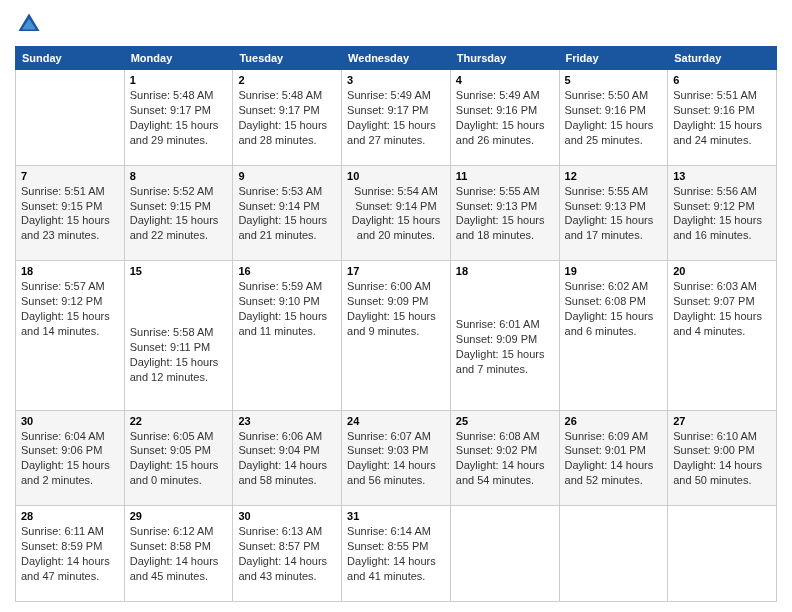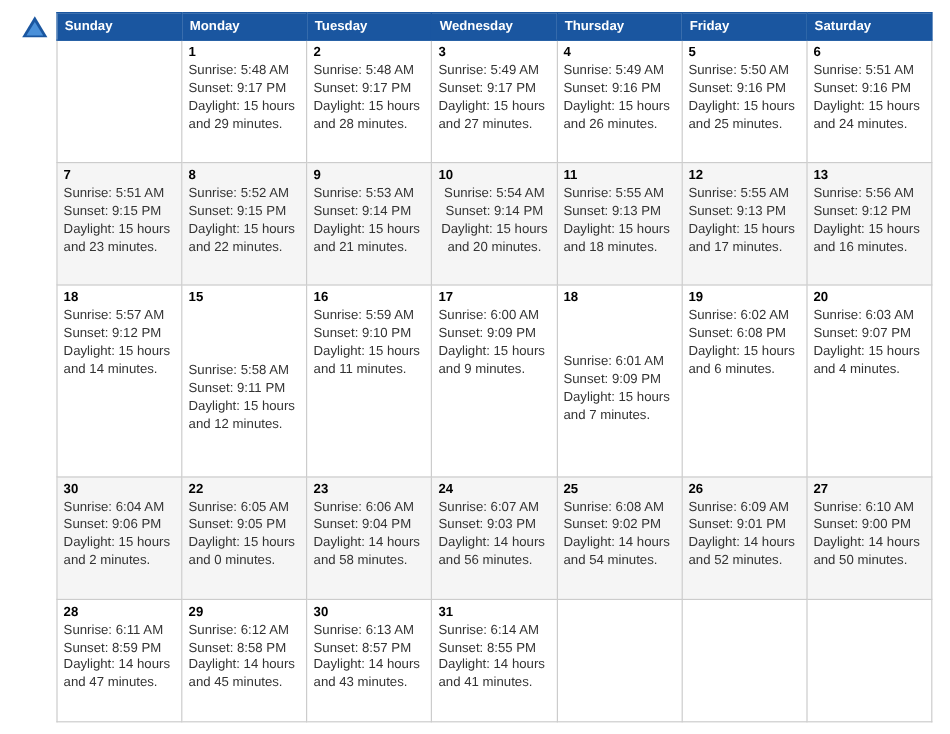--- a/index.html
+++ b/index.html
@@ -8,21 +8,21 @@
       background: #fff;
       width: 792px;
       height: 612px;
       overflow: hidden;
     }
     .page {
       width: 792px;
       height: 612px;
       padding: 10px 15px;
       display: flex;
-      flex-direction: row;
+      flex-direction: column;
     }
     .header {
       display: flex;
       justify-content: space-between;
       align-items: flex-start;
       margin-bottom: 8px;
     }
     .logo {
       display: flex;
       align-items: center;

